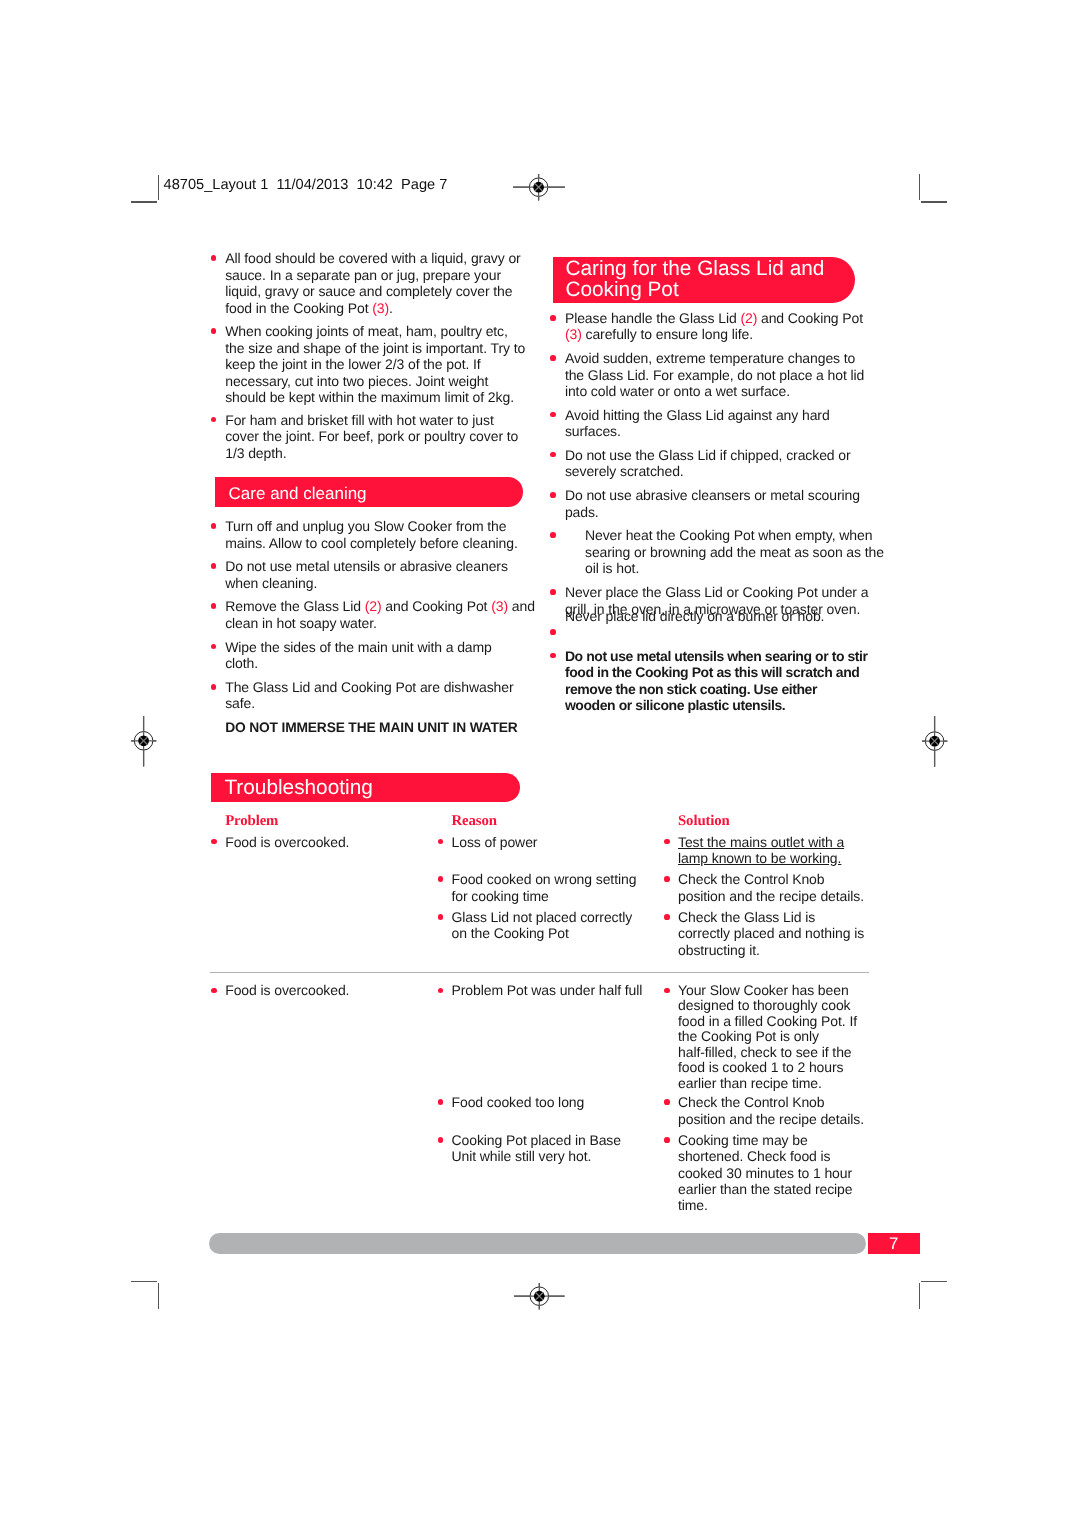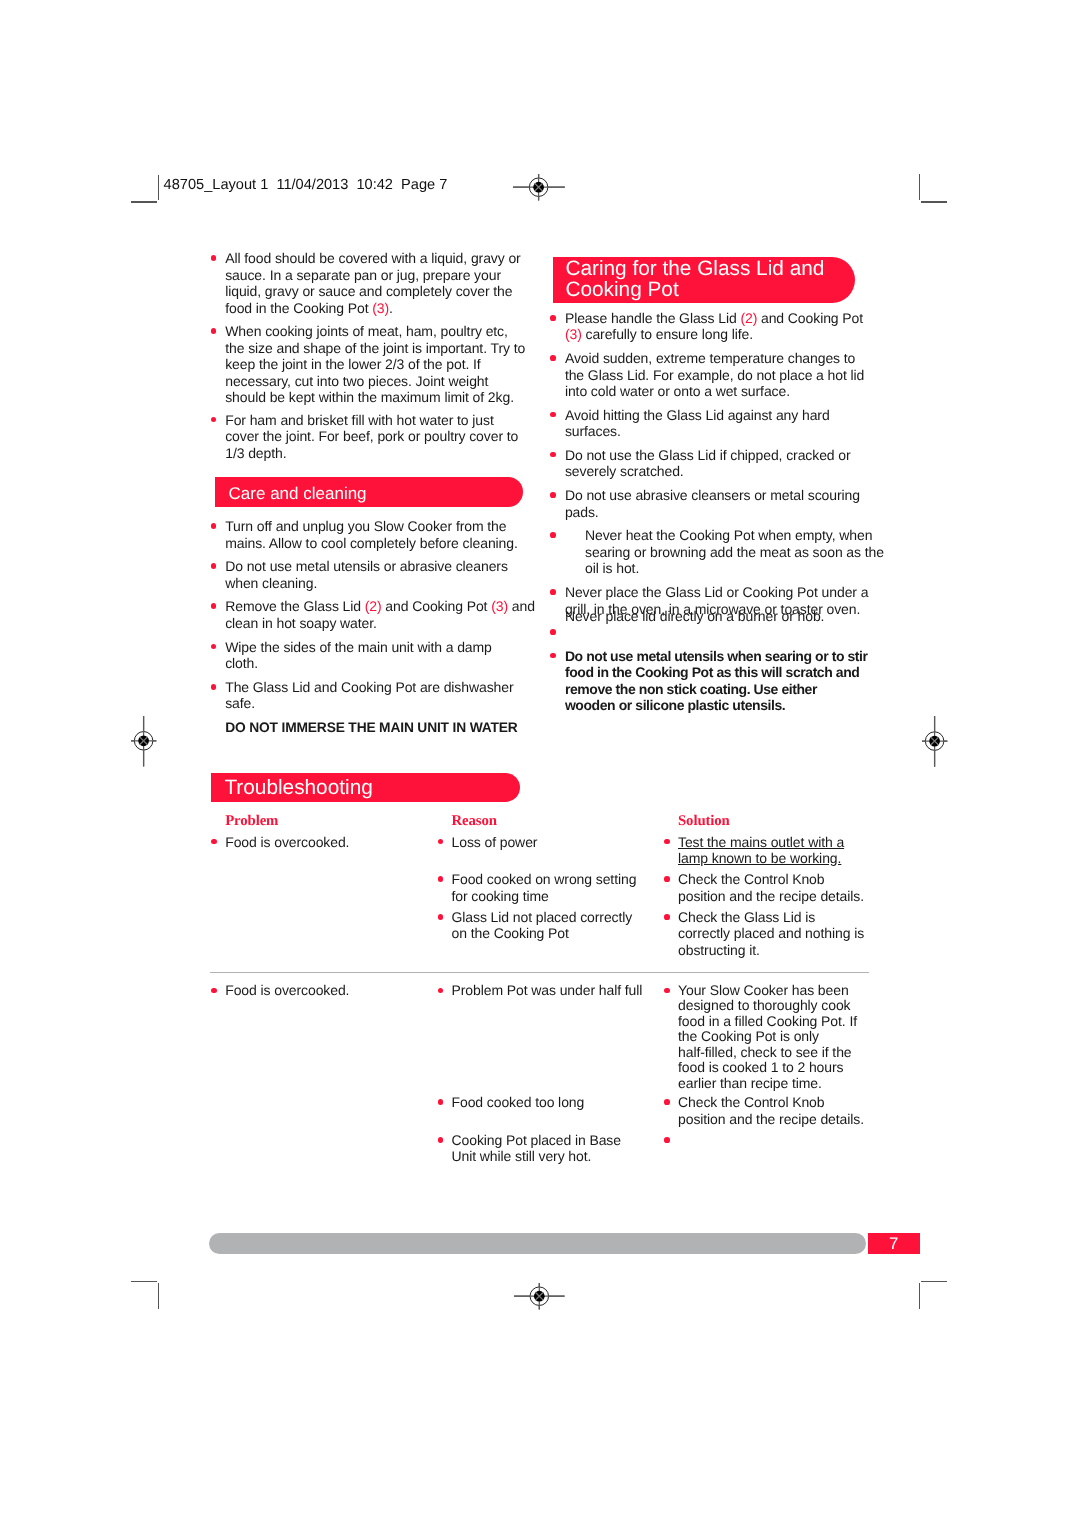--- a/index.html
+++ b/index.html
@@ -150,16 +150,17 @@
     <div class="bl" style="left:451.5px;top:982.7px;line-height:15.5px;">Problem Pot was under half full</div>
 <div class="dot" style="left:437.7px;top:1099.15px;"></div>
     <div class="bl" style="left:451.5px;top:1094.1px;line-height:16.4px;">Food cooked too long</div>
 <div class="dot" style="left:437.7px;top:1137.05px;"></div>
     <div class="bl" style="left:451.5px;top:1132px;line-height:16.3px;">Cooking Pot placed in Base<br>Unit while still very hot.</div>
 <div class="dot" style="left:664.2px;top:987.75px;"></div>
     <div class="bl" style="left:678px;top:982.7px;line-height:15.5px;">Your Slow Cooker has been<br>designed to thoroughly cook<br>food in a filled Cooking Pot. If<br>the Cooking Pot is only<br>half-filled, check to see if the<br>food is cooked 1 to 2 hours<br>earlier than recipe time.</div>
 <div class="dot" style="left:664.2px;top:1099.15px;"></div>
     <div class="bl" style="left:678px;top:1094.1px;line-height:16.4px;">Check the Control Knob<br>position and the recipe details.</div>
 <div class="dot" style="left:664.2px;top:1137.05px;"></div>
+    <div class="bl" style="left:678px;top:1132px;line-height:16.3px;">Cooking time may be<br>shortened. Check food is<br>cooked 30 minutes to 1 hour<br>earlier than the stated recipe<br>time.</div>
 <div class="sep" style="left:210.3px;top:972.0px;width:658.6px;height:1.3px;"></div>
 <div class="footbar" style="left:209.2px;top:1232.9px;width:656.6px;height:20.9px;"></div>
 <div class="pagebox" style="left:867.7px;top:1232.9px;width:51.9px;height:20.9px;padding-top:1.5px;box-sizing:border-box;"><span>7</span></div>
 </div>
 
 </body></html>

